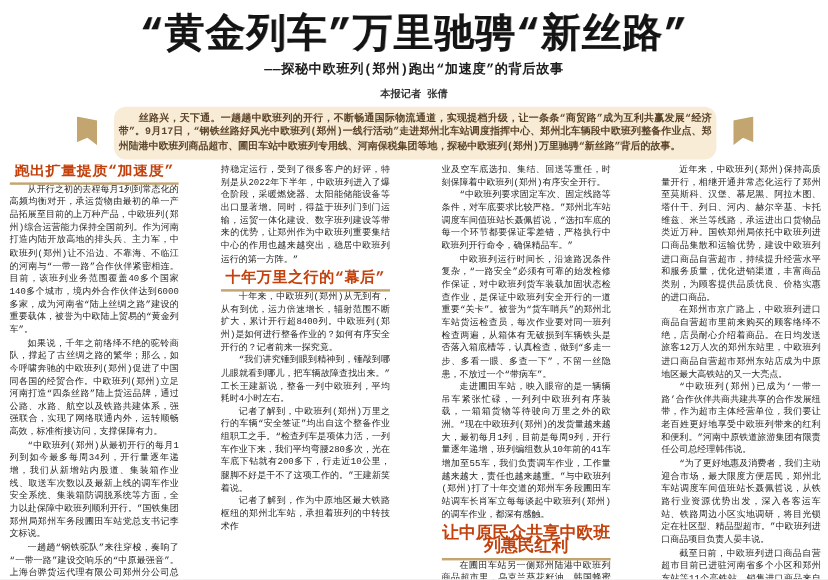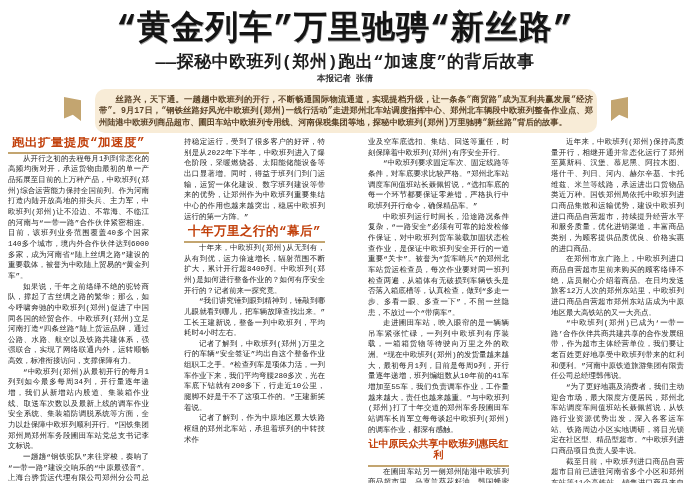--- a/index.html
+++ b/index.html
@@ -10,21 +10,21 @@
     color:#262626;
   }
   
   .title{
     position:absolute;top:5px;left:0;width:690px;text-align:center;
     font-size:33px;font-weight:bold;color:var(--title,#141414);
     letter-spacing:1px;text-shadow:0.6px 0.6px 0 #9a9a9a;white-space:nowrap;
   }
   .subtitle{
     position:absolute;top:50px;left:0;width:690px;text-align:center;
-    font-size:17px;font-weight:bold;color:#1d1d1d;letter-spacing:0.5px;
+    font-size:11px;font-weight:bold;color:#1d1d1d;letter-spacing:0.5px;
   }
   .byline{
     position:absolute;top:73px;left:0;width:690px;text-align:center;
     font-size:8.5px;font-weight:bold;color:#333;
   }
   
   .lead-box{
     position:absolute;left:95px;top:89px;width:502px;height:44px;
     box-sizing:border-box;padding:5px 4px 4px;
     background:var(--lead-bg,#f8ecd7);border-radius:10px;
@@ -49,21 +49,21 @@
   .col3{left:368px;}
   .col4{left:551px;width:133px;}
   .col p{margin:0;text-indent:2em;}
   .col p.cont{text-indent:0;}
   .sec-h{
     font-size:12.5px;font-weight:bold;color:#c2410c;text-align:center;
     letter-spacing:0.5px;padding:1px 0 3px;margin:0 0 0;
     border-bottom:2px solid var(--accent,#c3a570);
   }
   .sec-h.mid{margin-top:4px;}
-  .sec-h.long{font-size:10px;letter-spacing:0;}
+  .sec-h.long{font-size:14px;letter-spacing:0;}
 </style>
 </head>
 <body>
 
 <div class="page">
 
   <div class="title">“黄金列车”万里驰骋“新丝路”</div>
   <div class="subtitle">——探秘中欧班列(郑州)跑出“加速度”的背后故事</div>
   <div class="byline">本报记者 张倩</div>
 

